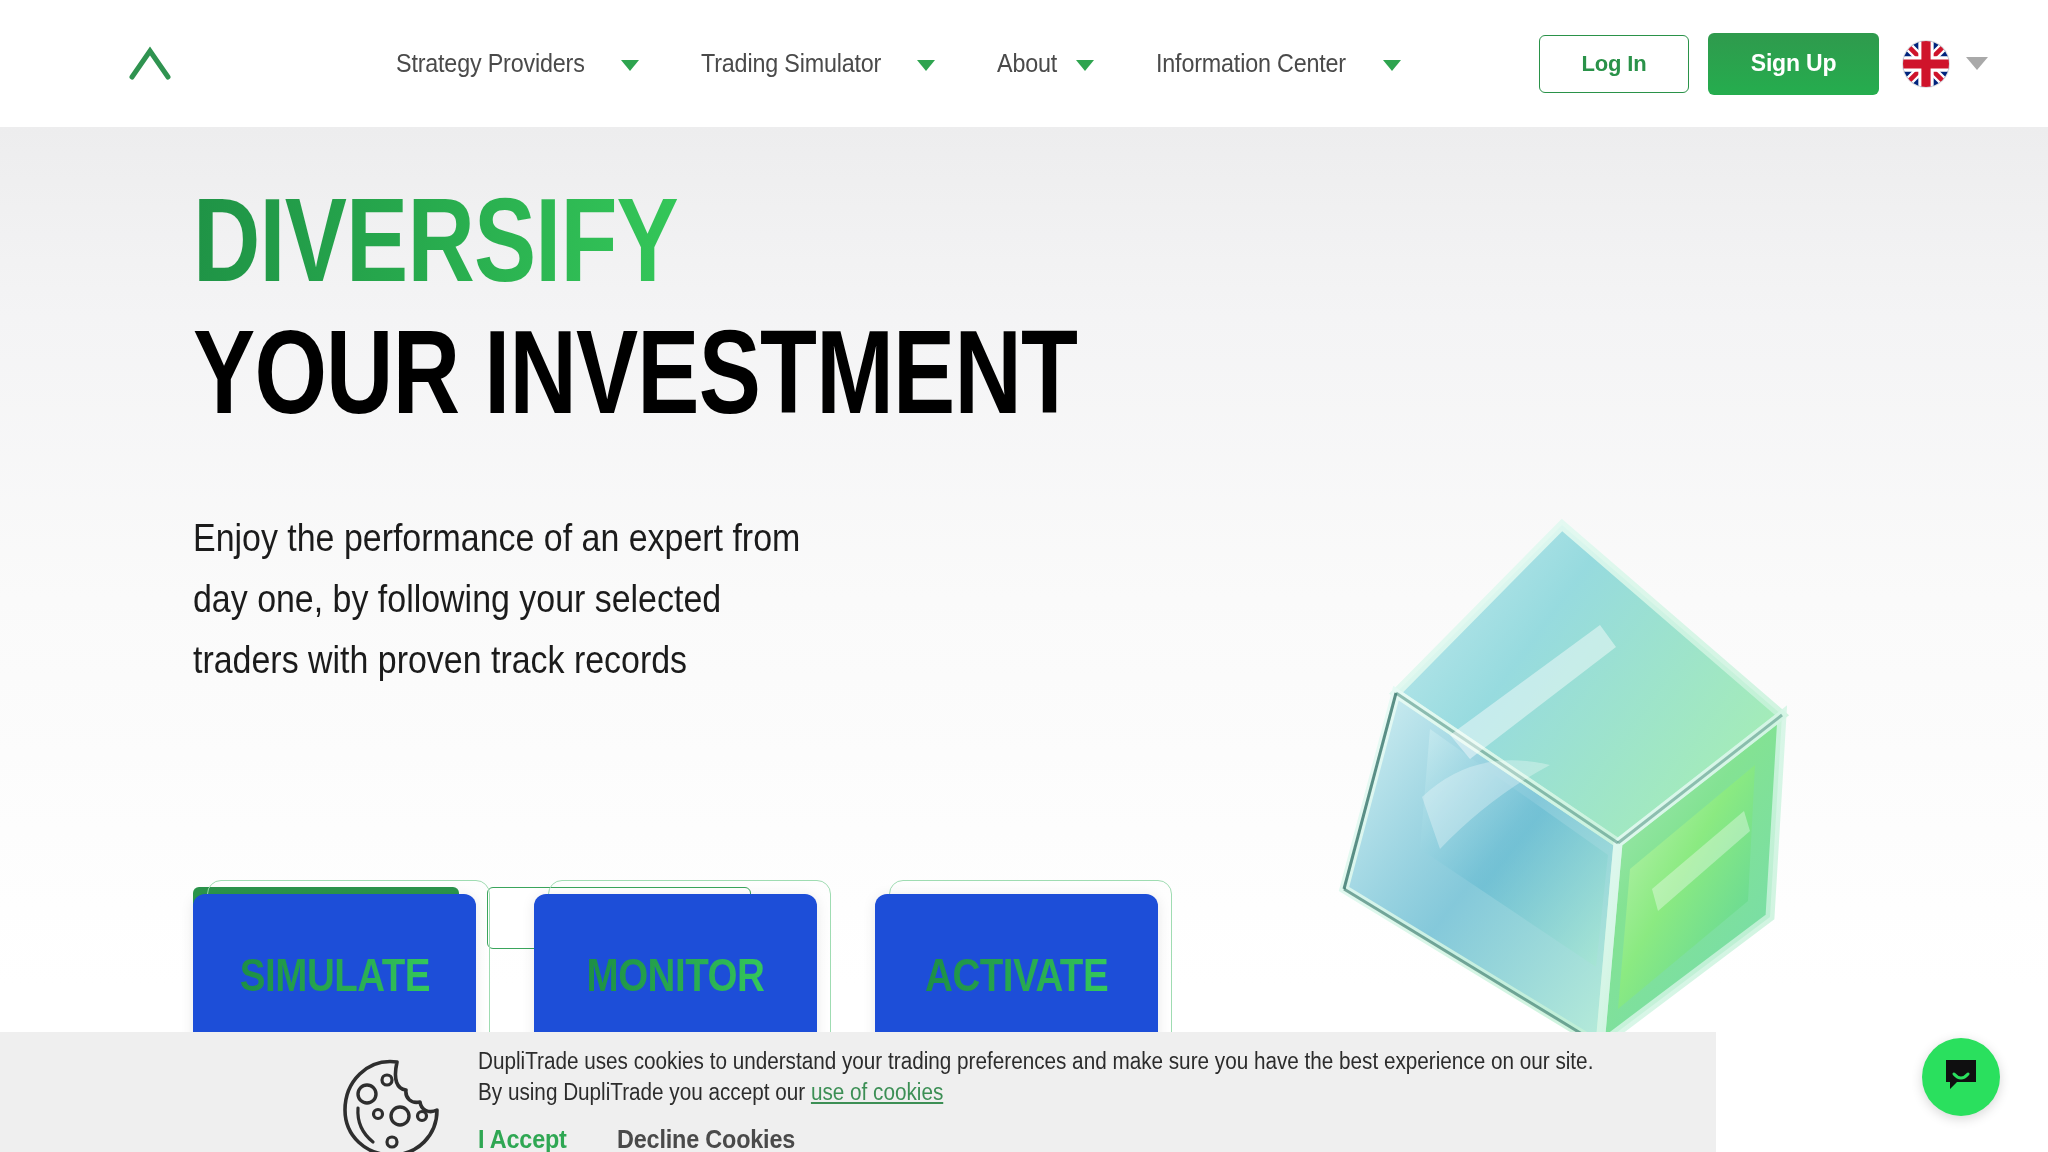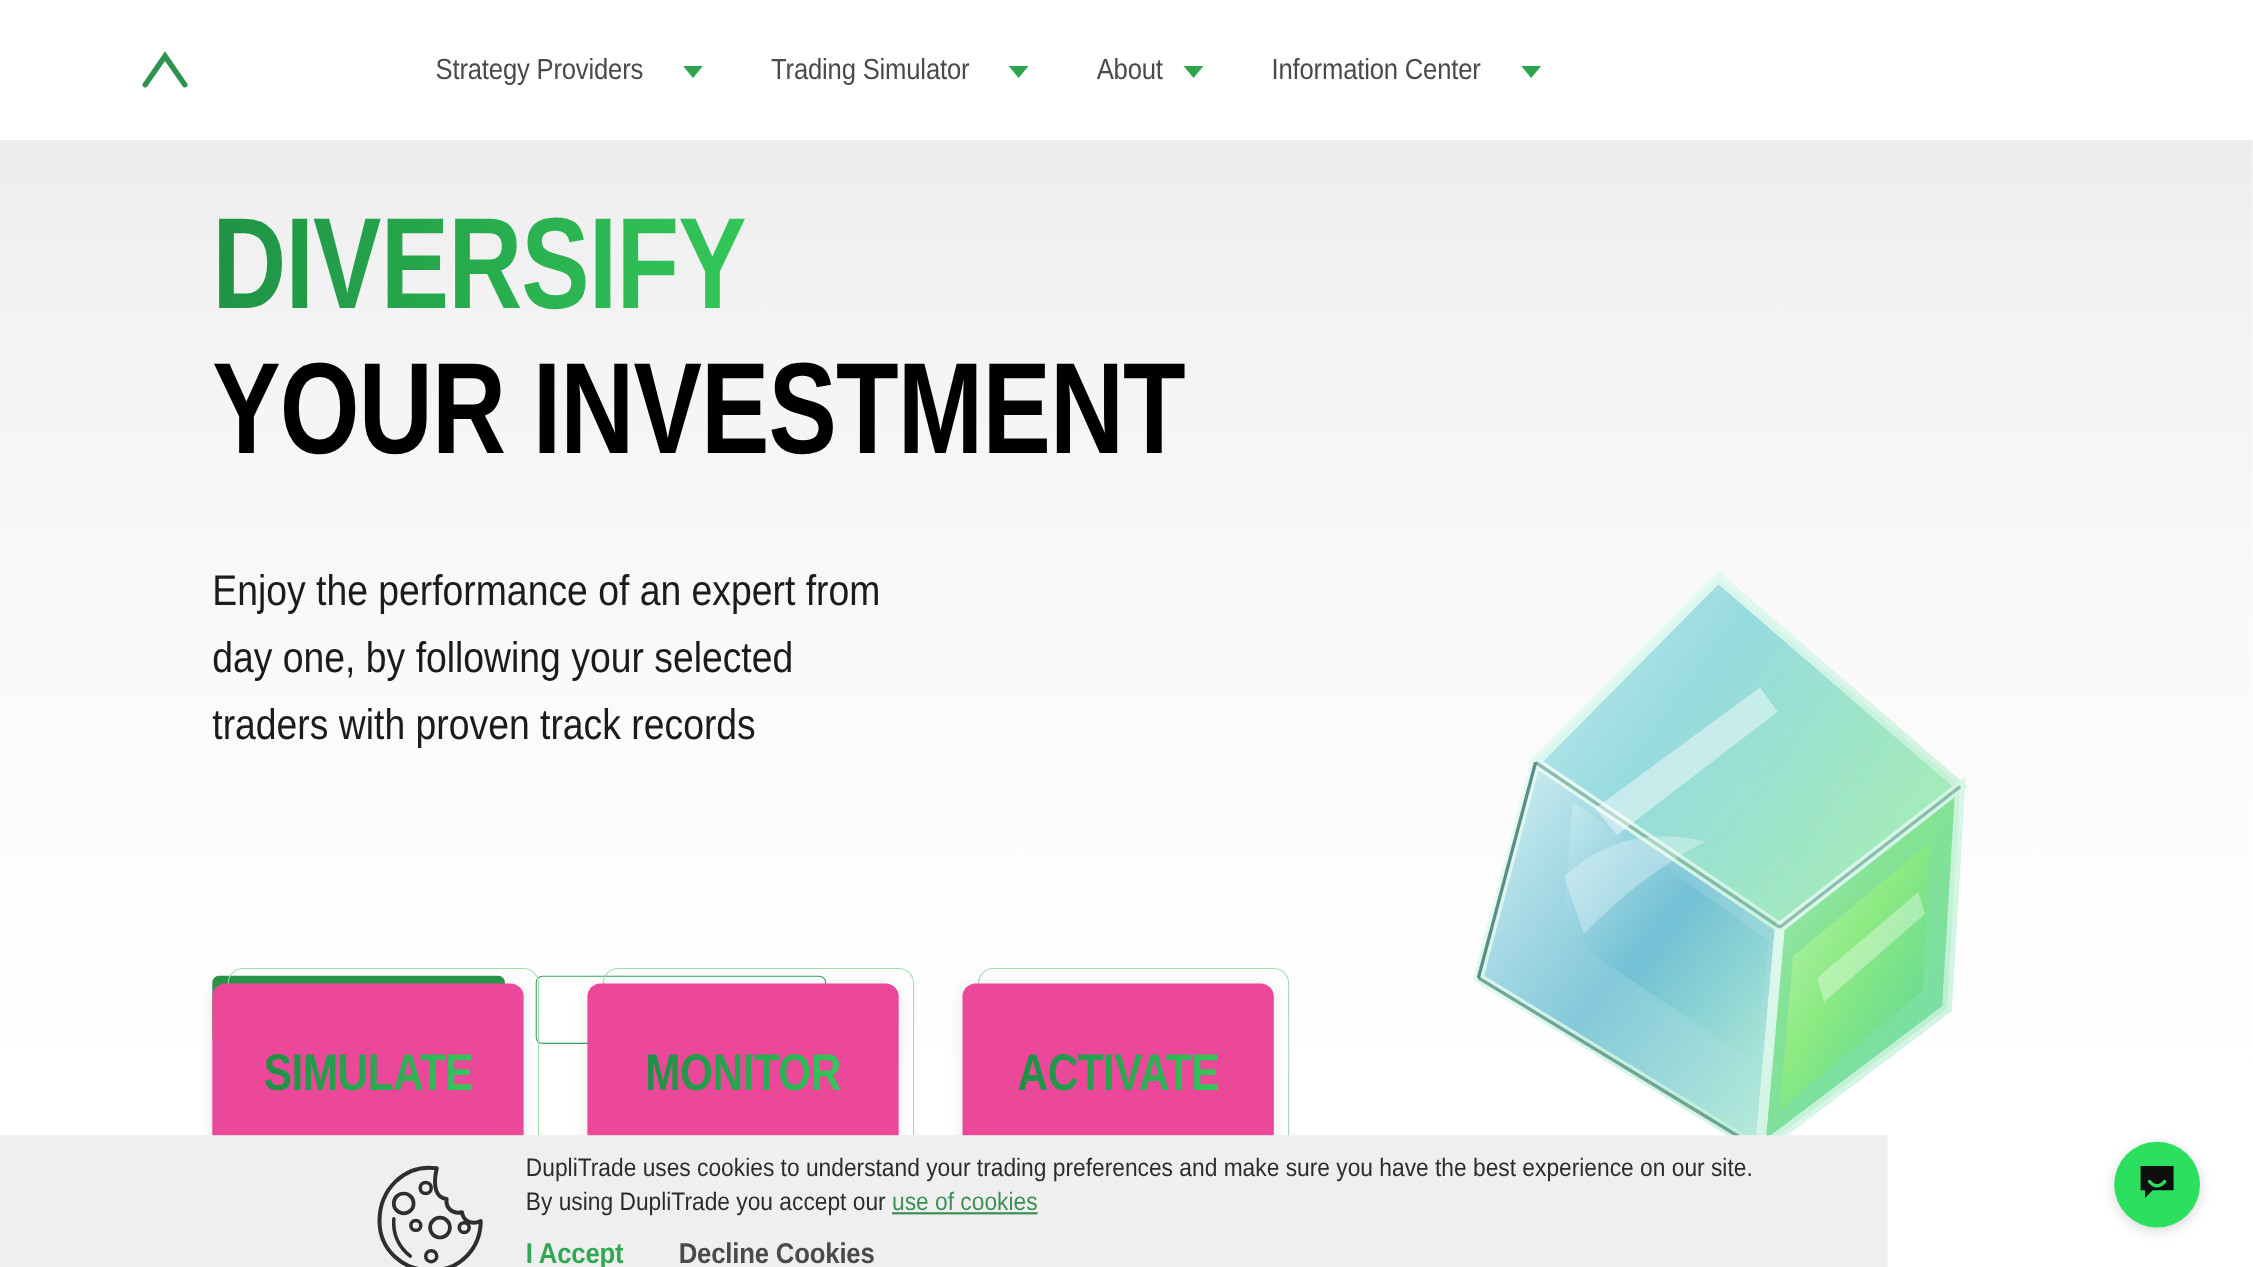--- a/index.html
+++ b/index.html
@@ -218,21 +218,21 @@
     left:14px; top:0;
     width:283px; height:180px;
     border:1.5px solid #9fdcb2;
     border-radius:14px;
     background:transparent;
   }
   .card-front {
     position:absolute;
     left:0; top:14px;
     width:283px; height:180px;
-    background:#ec4899;
+    background:#1d4ed8;
     border-radius:12px;
     box-shadow:0 2px 14px rgba(0,0,0,0.09);
     display:flex;
     align-items:flex-start;
     justify-content:center;
     padding-top:53px;
   }
   .card-title {
     font-size:47px;
     font-weight:700;
@@ -353,20 +353,37 @@
         <div class="nav-item">
           <span class="nav-label">About</span>
           <span class="caret-down"></span>
         </div>
         <div class="nav-item">
           <span class="nav-label">Information Center</span>
           <span class="caret-down"></span>
         </div>
       </nav>
 
+      <div class="header-right">
+        <button class="btn-login">Log In</button>
+        <button class="btn-signup">Sign Up</button>
+
+        <div class="lang">
+          <span class="flag">
+            <svg width="46" height="46" viewBox="0 0 60 60" aria-hidden="true">
+              <rect width="60" height="60" fill="#00247d"></rect>
+              <path d="M0,0 L60,60 M60,0 L0,60" stroke="#ffffff" stroke-width="12"></path>
+              <path d="M0,0 L60,60 M60,0 L0,60" stroke="#cf142b" stroke-width="6"></path>
+              <path d="M30,0 V60 M0,30 H60" stroke="#ffffff" stroke-width="20"></path>
+              <path d="M30,0 V60 M0,30 H60" stroke="#cf142b" stroke-width="12"></path>
+            </svg>
+          </span>
+          <span class="caret-gray"></span>
+        </div>
+      </div>
 
     </div>
   </header>
 
   <div class="hero-band"></div>
 
   <section class="hero">
 
     <h1 class="headline-1">DIVERSIFY</h1>
     <h1 class="headline-2">YOUR INVESTMENT</h1>

